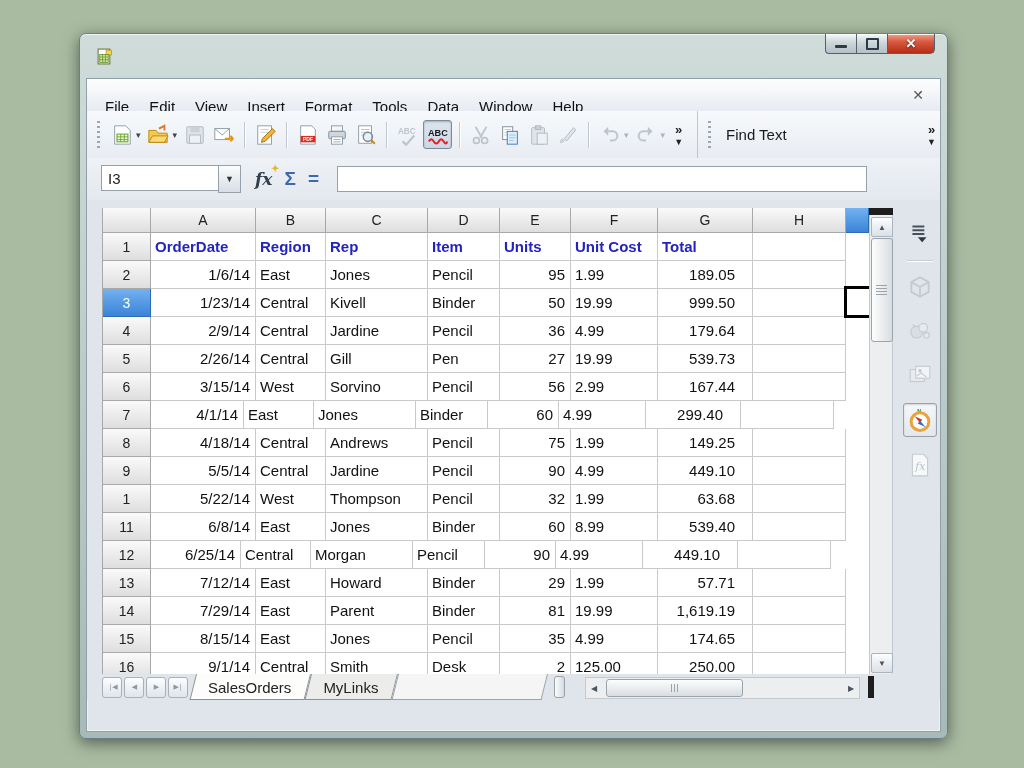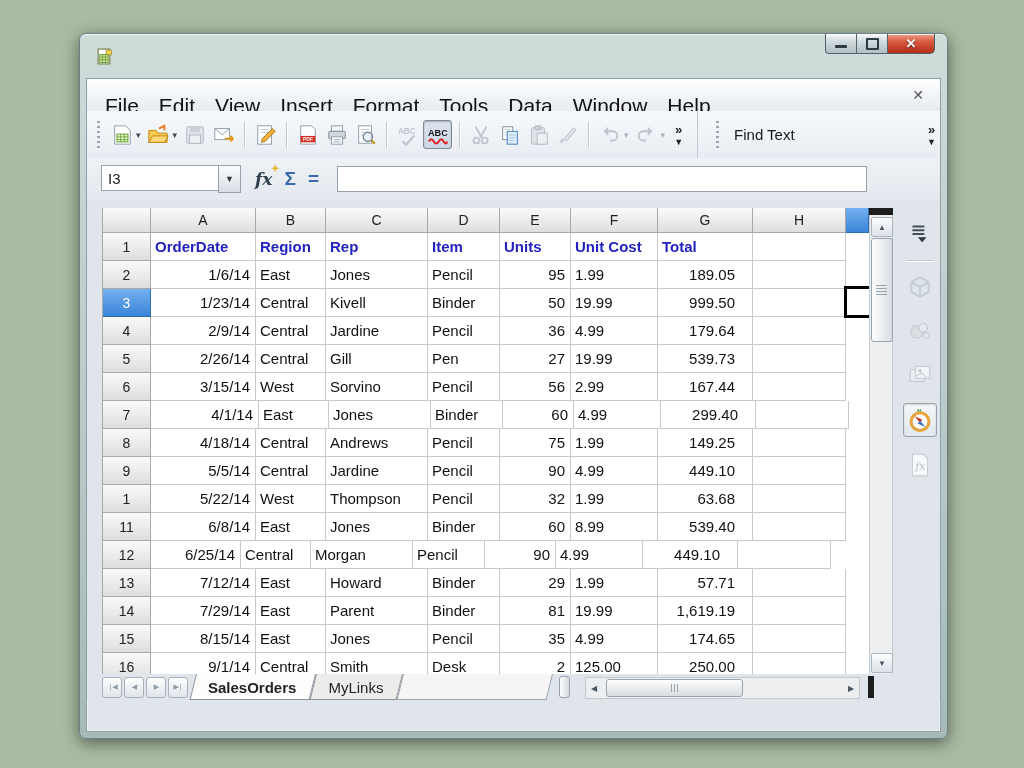--- a/index.html
+++ b/index.html
@@ -15,37 +15,37 @@
       background:linear-gradient(#f5f8f9,#cdd7da 45%,#b3c0c5);box-shadow:inset 0 1px 0 rgba(255,255,255,.85);}
   .wc.min{width:30px;border-radius:0 0 0 4px;border-right:none;}
   .wc.res{width:30px;}
   .wc.close{width:46px;border-radius:0 0 5px 0;border-left:none;background:linear-gradient(#f0a38c,#d95a41 40%,#b52d17);color:#fff;font-weight:bold;font-size:13px;text-shadow:0 1px 2px rgba(0,0,0,.6);}
   .wc .dash{width:12px;height:3px;background:#2e3b42;border-radius:1px;margin-top:6px;}
   .wc .box{width:9px;height:8px;border:2px solid #2e3b42;border-radius:1px;}
   
   .client{position:absolute;left:6px;right:6px;top:44px;bottom:6px;background:#dfe5ea;border:1px solid #8fa0a9;box-shadow:inset 0 0 0 1px rgba(255,255,255,.5);}
   
   .menubar{position:absolute;left:0;right:0;top:0;height:32px;background:linear-gradient(#fdfefe,#e7ebf1);border-bottom:1px solid #bcc2ca;display:flex;align-items:center;padding:0 8px;}
-  .menu-item{font-size:21px;color:#111;padding:4px 10px;white-space:nowrap;margin-top:22px;}
+  .menu-item{font-size:15px;color:#111;padding:4px 10px;white-space:nowrap;margin-top:22px;}
   .menu-item u{text-decoration:underline;}
   .menubar .doc-close{margin-left:auto;color:#555;font-size:14px;padding:0 8px;}
   
   .toolbarrow{position:absolute;left:0;right:0;top:32px;height:47px;background:linear-gradient(#f7f9fc,#e8ecf2);border-bottom:1px solid #c3c9d1;display:flex;align-items:center;}
   .grip{width:7px;height:28px;margin:0 5px 0 8px;background:repeating-linear-gradient(#9aa6b0 0 2px,transparent 2px 5px);background-size:3px 100%;background-repeat:no-repeat;background-position:2px 0;}
   .tbtn{width:27px;height:27px;display:flex;align-items:center;justify-content:center;border-radius:3px;margin:0 1px;position:relative;}
   .tbtn svg{width:22px;height:22px;}
   .tbtn.pressed{border:1px solid #7e8b97;background:linear-gradient(#dce4ee,#cdd8e6);box-shadow:inset 0 1px 2px rgba(0,0,0,.25);}
   .tbtn.dis{opacity:.9;}
   .dd{font-size:9px;color:#3c4650;margin:0 3px 0 0;align-self:center;}
   .dd.dis{color:#aab3bc;}
   .tsep{width:1px;height:26px;background:#c0c7cf;box-shadow:1px 0 0 #fff;margin:0 6px;}
   .overflow{display:flex;flex-direction:column;align-items:center;margin:0 4px 0 6px;line-height:1;}
   .overflow .chev{font-size:13px;font-weight:bold;color:#222;}
   .overflow .arr{font-size:9px;color:#222;margin-top:2px;}
-  .findbar{display:flex;align-items:center;margin-left:10px;border-left:1px solid #c0c7cf;height:100%;padding-left:8px;flex:1;}
+  .findbar{display:flex;align-items:center;margin-left:10px;border-left:1px solid #c0c7cf;height:100%;padding-left:0;flex:1;}
   .find-label{font-size:15px;color:#1a1a1a;margin:0 14px 0 8px;}
   
   .formularow{position:absolute;left:0;right:0;top:79px;height:42px;background:linear-gradient(#eef1f5,#e4e9ef);border-bottom:1px solid #c3c9d1;display:flex;align-items:center;padding-left:14px;}
   .namebox{display:flex;}
   .namebox input{width:104px;height:24px;border:1px solid #97a1ab;border-right:none;background:#fff;font-size:15px;padding:0 6px;font-family:"Liberation Sans",sans-serif;color:#222;}
   .namebox .nb-dd{width:21px;height:26px;border:1px solid #97a1ab;background:linear-gradient(#fbfcfd,#d8dee5);display:flex;align-items:center;justify-content:center;font-size:9px;color:#333;}
   .fb-icons{display:flex;align-items:center;margin:0 10px 0 14px;gap:12px;}
   .fx{font-family:"DejaVu Serif",serif;font-style:italic;font-weight:bold;font-size:17px;color:#30404e;position:relative;}
   .fx .spark{position:absolute;top:-6px;right:-7px;color:#e9b428;font-size:10px;font-style:normal;}
   .sig,.eq{color:#3a6aad;font-size:19px;font-weight:bold;}
@@ -79,21 +79,21 @@
   .side-sep{width:26px;height:1px;background:#c6ccd2;box-shadow:0 1px 0 #fff;margin:4px 0;}
   
   .tabbar{position:absolute;left:0;right:0;bottom:31px;height:26px;background:#dfe5ea;display:flex;align-items:stretch;}
   .tnav{display:flex;align-items:center;gap:2px;padding-left:15px;}
   .tnav .nbtn{width:18px;height:19px;border:1px solid #a7b1ba;border-radius:3px;background:linear-gradient(#fcfdfe,#e0e5ea);color:#8b97a3;font-size:7px;display:flex;align-items:center;justify-content:center;letter-spacing:-1px;}
   .tabs{display:flex;align-items:stretch;margin-left:8px;}
   .tab{position:relative;padding:0 20px 0 12px;display:flex;align-items:center;font-size:15px;color:#222;}
   .tab .bgshape{position:absolute;inset:0;transform:skewX(-14deg);transform-origin:0 0;border:1px solid #8a929a;border-top:none;background:#ececea;z-index:0;}
   .tab.active .bgshape{background:#fdfdfc;}
   .tab span{position:relative;z-index:1;}
-  .tab.active{font-weight:bold;}
+  .tab.active{font-weight:normal;}
   .tabstrip-rest{width:150px;position:relative;}
   .tabstrip-rest .bgshape{position:absolute;inset:0;transform:skewX(-14deg);transform-origin:0 0;border:1px solid #9aa2aa;border-top:none;background:#f4f5f4;}
   .tab-splitter{width:9px;height:20px;align-self:center;margin-left:6px;background:linear-gradient(90deg,#fdfdfd,#d5dade);border:1px solid #98a2ac;border-radius:3px;}
   .hscroll{position:absolute;left:498px;right:80px;top:3px;height:20px;background:#eceef0;border:1px solid #c3c9cf;display:flex;align-items:center;}
   .hscroll .harr{width:16px;height:16px;display:flex;align-items:center;justify-content:center;font-size:8px;color:#4a5560;}
   .hthumb{width:135px;height:16px;margin-left:4px;background:linear-gradient(#fdfdfd,#d9dde1);border:1px solid #9aa4ad;border-radius:3px;display:flex;align-items:center;justify-content:center;gap:2px;}
   .hthumb i{display:block;width:1px;height:8px;background:#9aa4ad;}
   .hsplit{position:absolute;right:66px;top:2px;width:6px;height:22px;background:#1d1d1d;}
   
   .statusbar{position:absolute;left:0;right:0;bottom:0;height:31px;background:linear-gradient(#f4f6f8,#e2e6ea);border-top:1px solid #9aa4ac;display:flex;align-items:center;font-size:15px;color:#1e1e1e;}
@@ -375,21 +375,21 @@
             <div class="g-cell al-l" style="width: 70px;">West</div>
             <div class="g-cell al-l" style="width: 102px;">Sorvino</div>
             <div class="g-cell al-l" style="width: 72px;">Pencil</div>
             <div class="g-cell al-r" style="width: 71px;">56</div>
             <div class="g-cell al-l" style="width: 87px;">2.99</div>
             <div class="g-cell al-r pad-r17" style="width: 95px;">167.44</div>
             <div class="g-cell" style="width: 93px;"></div>
           </div>
           <div class="g-row">
             <div class="g-hcell" style="width: 48px;">7</div>
-            <div class="g-cell al-r" style="width: 108px; padding-left: 11px;">4/1/14</div>
+            <div class="g-cell al-r" style="width: 93px; padding-left: 11px;">4/1/14</div>
             <div class="g-cell al-l" style="width: 70px;">East</div>
             <div class="g-cell al-l" style="width: 102px;">Jones</div>
             <div class="g-cell al-l" style="width: 72px;">Binder</div>
             <div class="g-cell al-r" style="width: 71px;">60</div>
             <div class="g-cell al-l" style="width: 87px;">4.99</div>
             <div class="g-cell al-r pad-r17" style="width: 95px;">299.40</div>
             <div class="g-cell" style="width: 93px;"></div>
           </div>
           <div class="g-row">
             <div class="g-hcell" style="width: 48px;">8</div>

